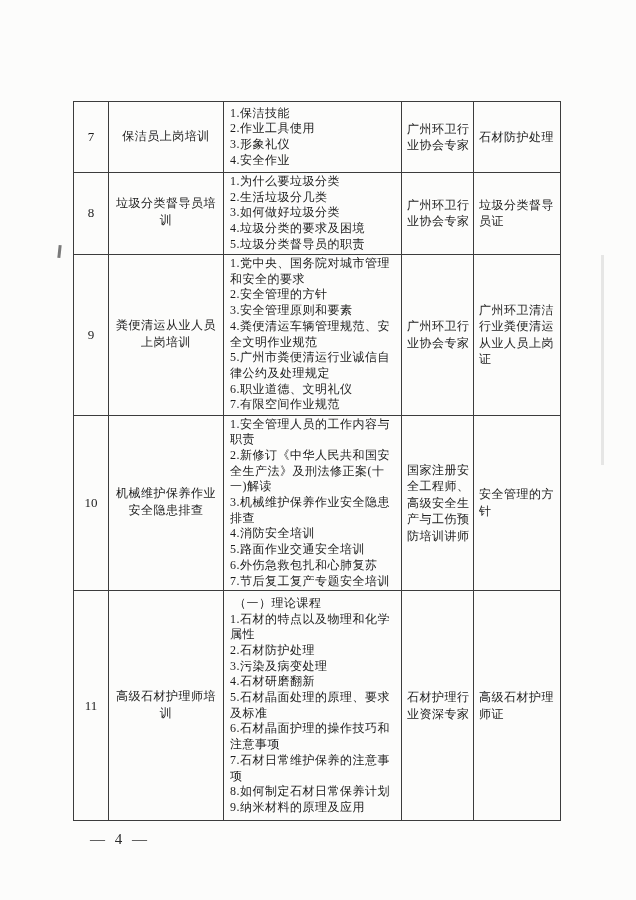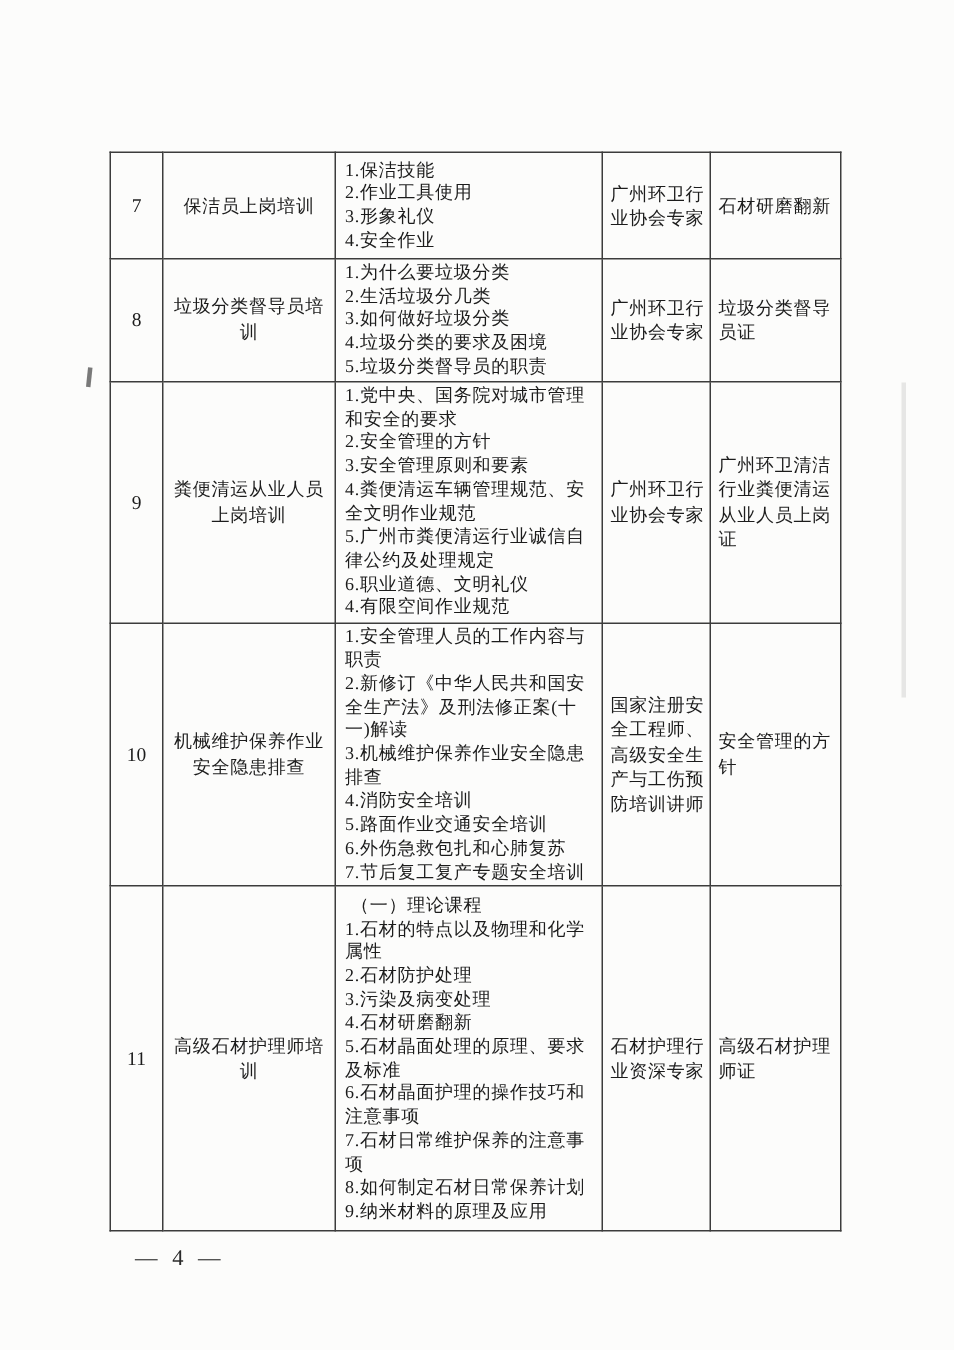--- a/index.html
+++ b/index.html
@@ -34,20 +34,21 @@
     font-size: 13px;
   }
   .c-name {
     text-align: center;
     vertical-align: middle;
     font-size: 12px;
     letter-spacing: 0.5px;
     line-height: 17px;
     padding: 0 2px;
     word-break: break-all;
+    font-family: Liberation Mono, monospace;
   }
   .c-content {
     vertical-align: middle;
     font-size: 12px;
     letter-spacing: 0.5px;
     line-height: 15.7px;
     padding: 1px 4px 1px 6px;
     word-break: break-all;
   }
   .content-header {
@@ -107,21 +108,21 @@
         <tr style="height: 71px;">
     <td class="c-num">7</td>
     <td class="c-name">保洁员上岗培训</td>
     <td class="c-content">
             <div class="content-line">1.保洁技能</div>
             <div class="content-line">2.作业工具使用</div>
             <div class="content-line">3.形象礼仪</div>
             <div class="content-line">4.安全作业</div>
           </td>
     <td class="c-expert">广州环卫行业协会专家</td>
-    <td class="c-cert">石材研磨翻新</td>
+    <td class="c-cert">石材防护处理</td>
   </tr>
         <tr style="height: 81px;">
     <td class="c-num">8</td>
     <td class="c-name">垃圾分类督导员培训</td>
     <td class="c-content">
             <div class="content-line">1.为什么要垃圾分类</div>
             <div class="content-line">2.生活垃圾分几类</div>
             <div class="content-line">3.如何做好垃圾分类</div>
             <div class="content-line">4.垃圾分类的要求及困境</div>
             <div class="content-line">5.垃圾分类督导员的职责</div>
@@ -132,21 +133,21 @@
         <tr style="height: 161px;">
     <td class="c-num">9</td>
     <td class="c-name">粪便清运从业人员上岗培训</td>
     <td class="c-content">
             <div class="content-line">1.党中央、国务院对城市管理和安全的要求</div>
             <div class="content-line">2.安全管理的方针</div>
             <div class="content-line">3.安全管理原则和要素</div>
             <div class="content-line">4.粪便清运车辆管理规范、安全文明作业规范</div>
             <div class="content-line">5.广州市粪便清运行业诚信自律公约及处理规定</div>
             <div class="content-line">6.职业道德、文明礼仪</div>
-            <div class="content-line">4.有限空间作业规范</div>
+            <div class="content-line">7.有限空间作业规范</div>
           </td>
     <td class="c-expert">广州环卫行业协会专家</td>
     <td class="c-cert">广州环卫清洁行业粪便清运从业人员上岗证</td>
   </tr>
         <tr style="height: 174px;">
     <td class="c-num">10</td>
     <td class="c-name">机械维护保养作业安全隐患排查</td>
     <td class="c-content">
             <div class="content-line">1.安全管理人员的工作内容与职责</div>
             <div class="content-line">2.新修订《中华人民共和国安全生产法》及刑法修正案(十一)解读</div>

